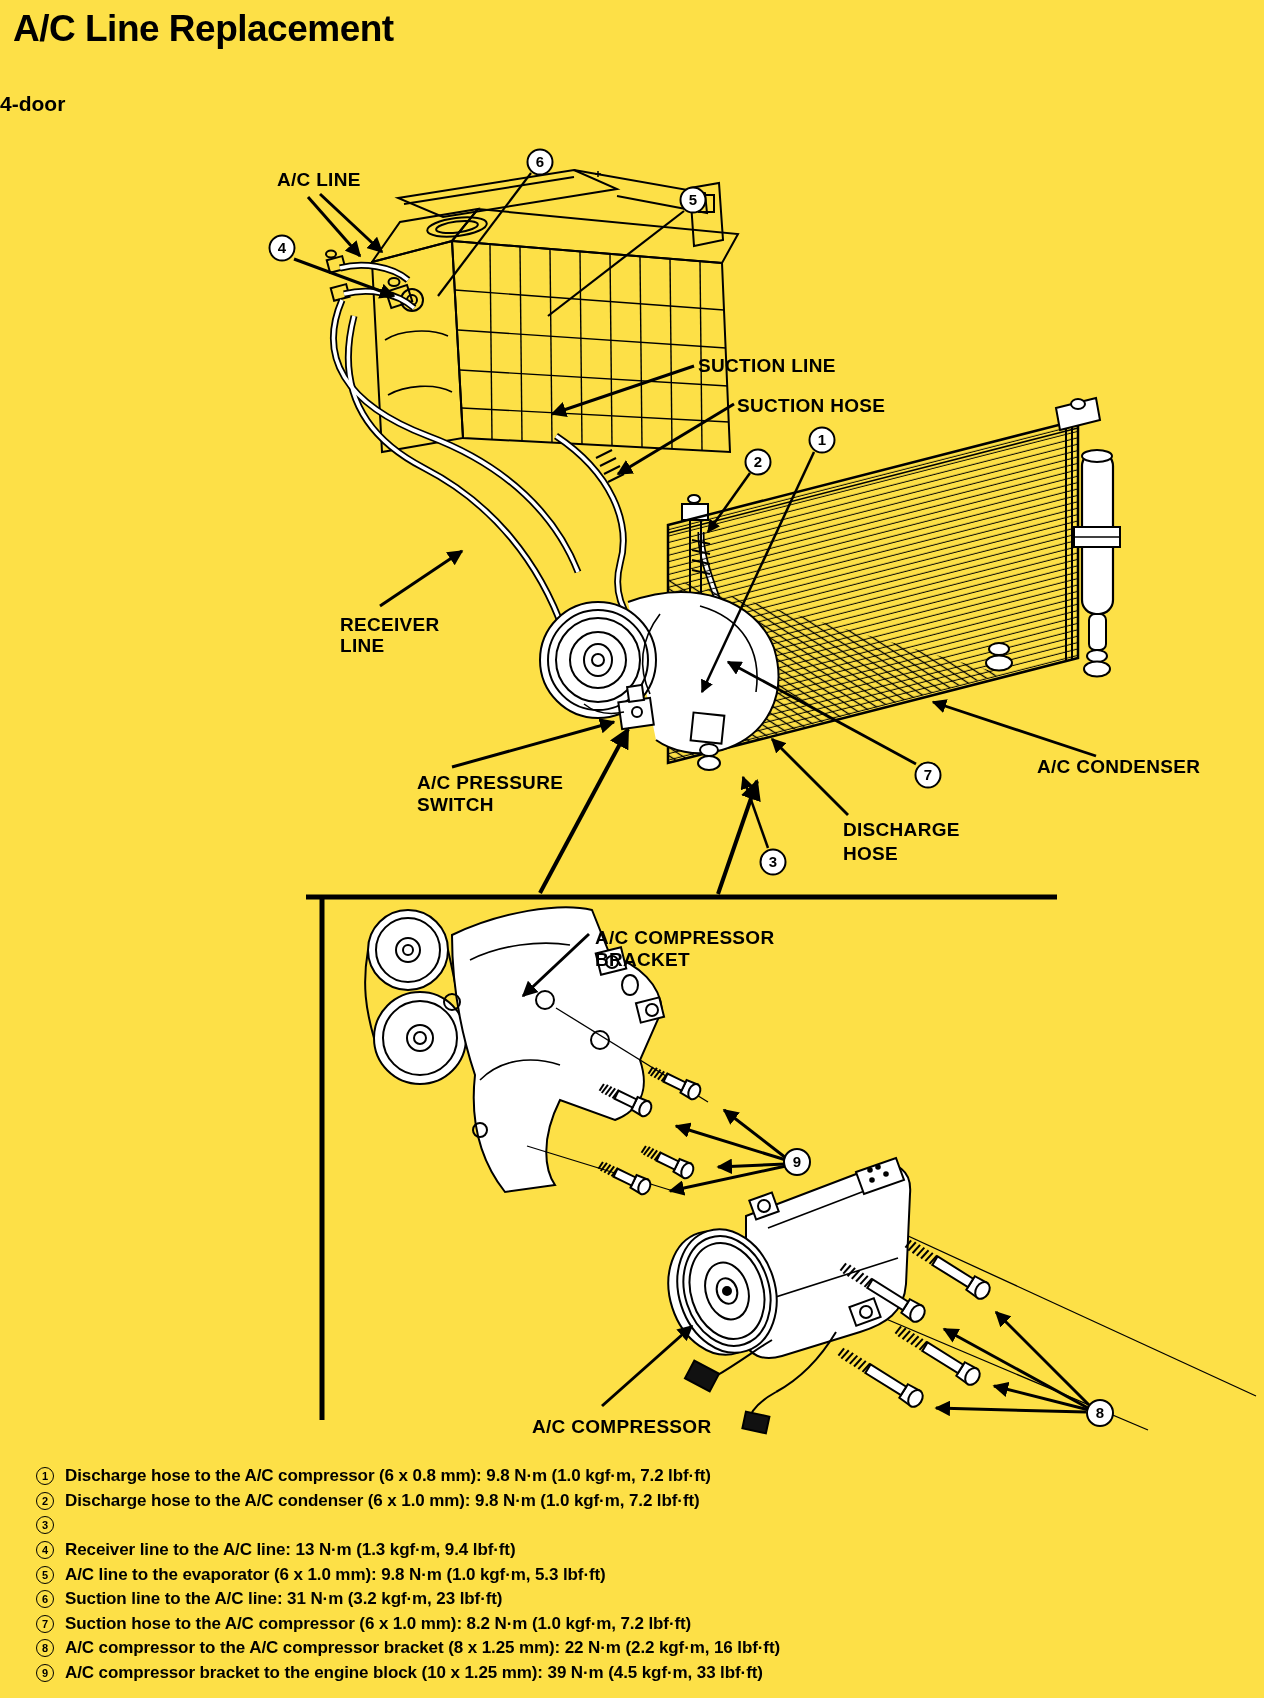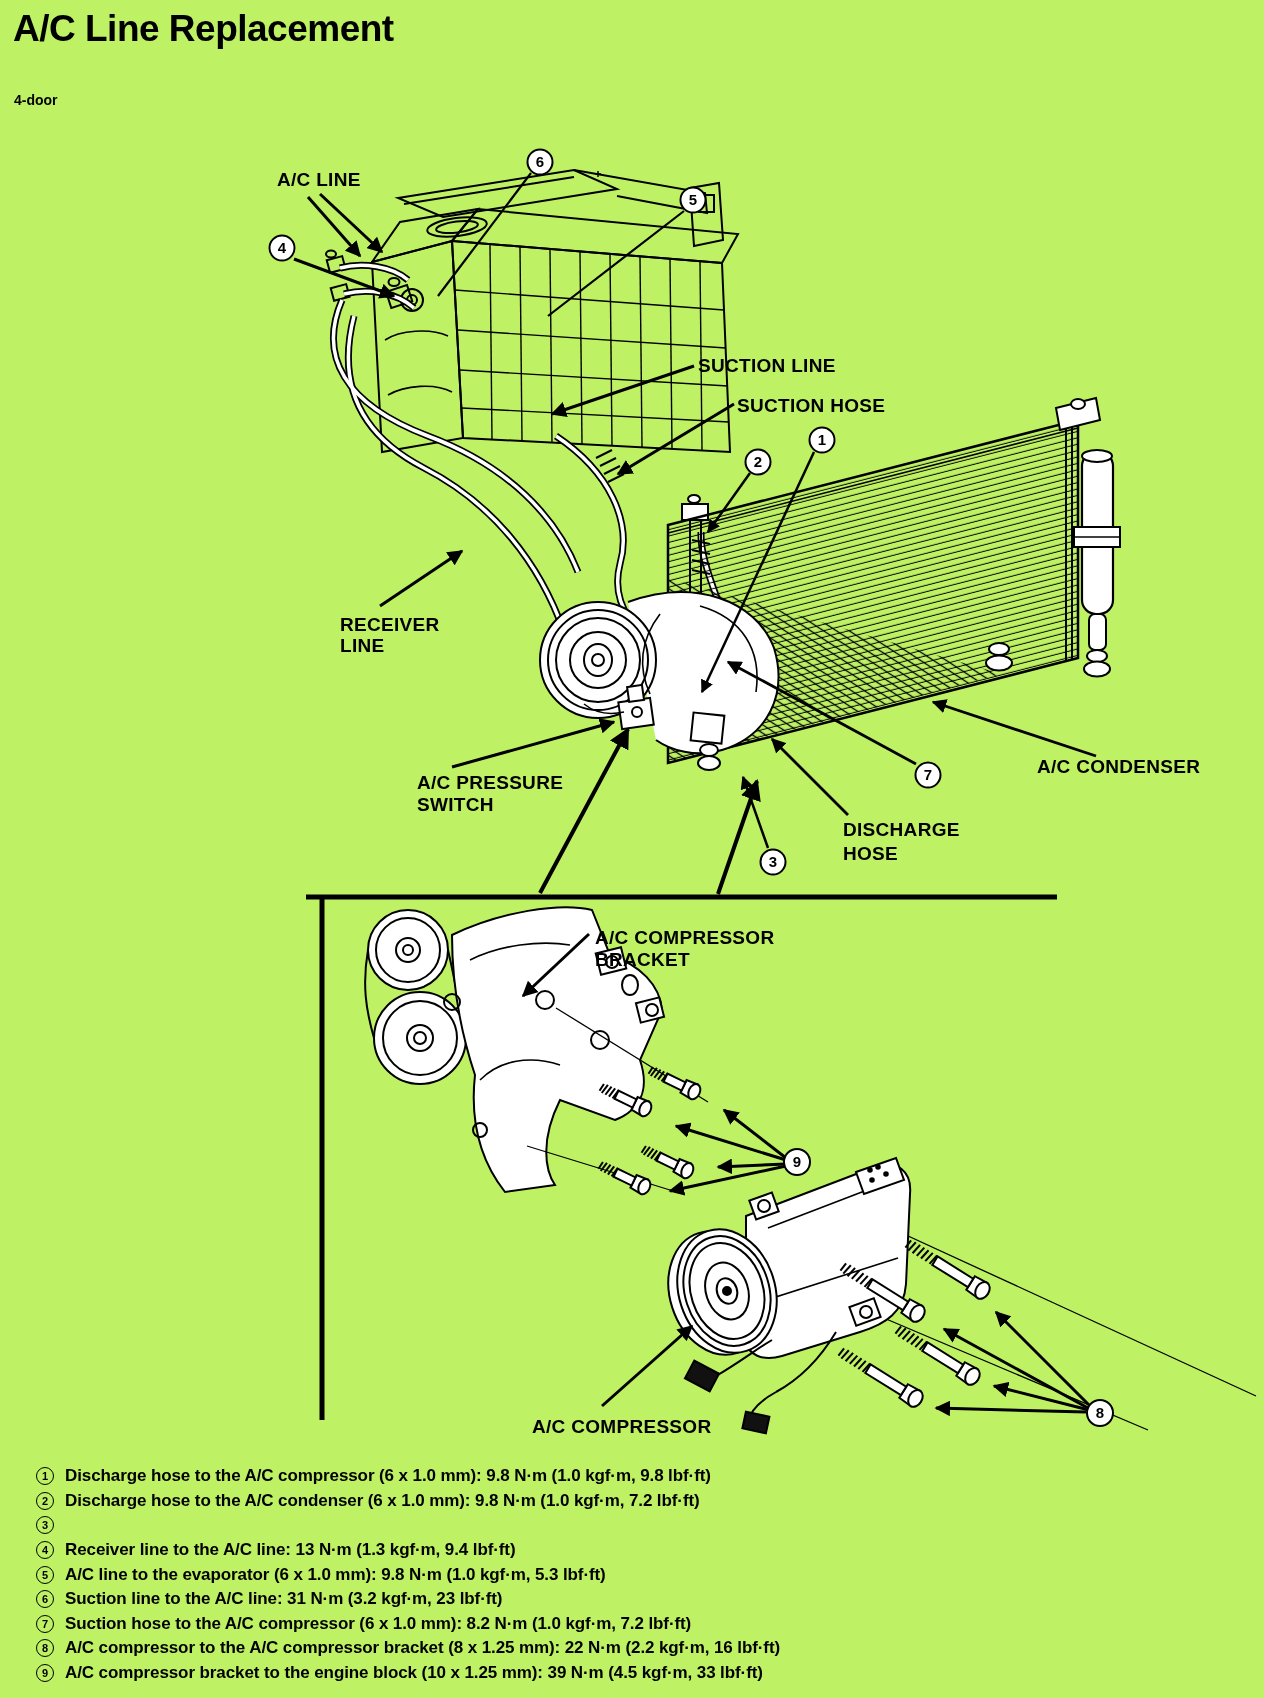--- a/index.html
+++ b/index.html
@@ -1,25 +1,25 @@
 <!DOCTYPE html>
 <html><head>
 <meta charset="utf-8">
 <style>
   html,body{margin:0;padding:0;background:#fff;}
   .page{
-    position:relative;width:1264px;height:1698px;background:#bef264;
+    position:relative;width:1264px;height:1698px;background:#fde047;
     font-family:"Liberation Sans",sans-serif;color:#000;overflow:hidden;
   }
   .title{
     position:absolute;left:13px;top:8px;font-size:37px;font-weight:700;
     letter-spacing:-0.5px;margin:0;
   }
   .subtitle{
-    position:absolute;left:14px;top:92px;font-size:14px;font-weight:700;margin:0;
+    position:absolute;left:0;top:92px;font-size:21px;font-weight:700;margin:0;
   }
   svg.diagram{position:absolute;left:0;top:0;}
   svg text{font-family:"Liberation Sans",sans-serif;font-weight:700;fill:#000;}
   .dlabel{font-size:19px;letter-spacing:0.3px;}
   .cnum{font-size:15px;}
   .torque{
     position:absolute;left:36px;top:1464px;width:1210px;margin:0;padding:0;
     list-style:none;
   }
   .torque li{
@@ -330,21 +330,21 @@
       <circle cx="797" cy="1162" r="13"></circle>
       <circle cx="1100" cy="1413" r="13"></circle>
     </g>
     <text class="cnum" x="797" y="1167" text-anchor="middle">9</text>
     <text class="cnum" x="1100" y="1418" text-anchor="middle">8</text>
   </svg>
 
   <ol class="torque">
     <li>
       <span class="tq-marker">1</span>
-      <span>Discharge hose to the A/C compressor (6 x 1.0 mm): 9.8 N·m (1.0 kgf·m, 9.8 lbf·ft)</span>
+      <span>Discharge hose to the A/C compressor (6 x 0.8 mm): 9.8 N·m (1.0 kgf·m, 7.2 lbf·ft)</span>
     </li>
     <li>
       <span class="tq-marker">2</span>
       <span>Discharge hose to the A/C condenser (6 x 1.0 mm): 9.8 N·m (1.0 kgf·m, 7.2 lbf·ft)</span>
     </li>
     <li>
       <span class="tq-marker">3</span>
     </li>
     <li>
       <span class="tq-marker">4</span>

